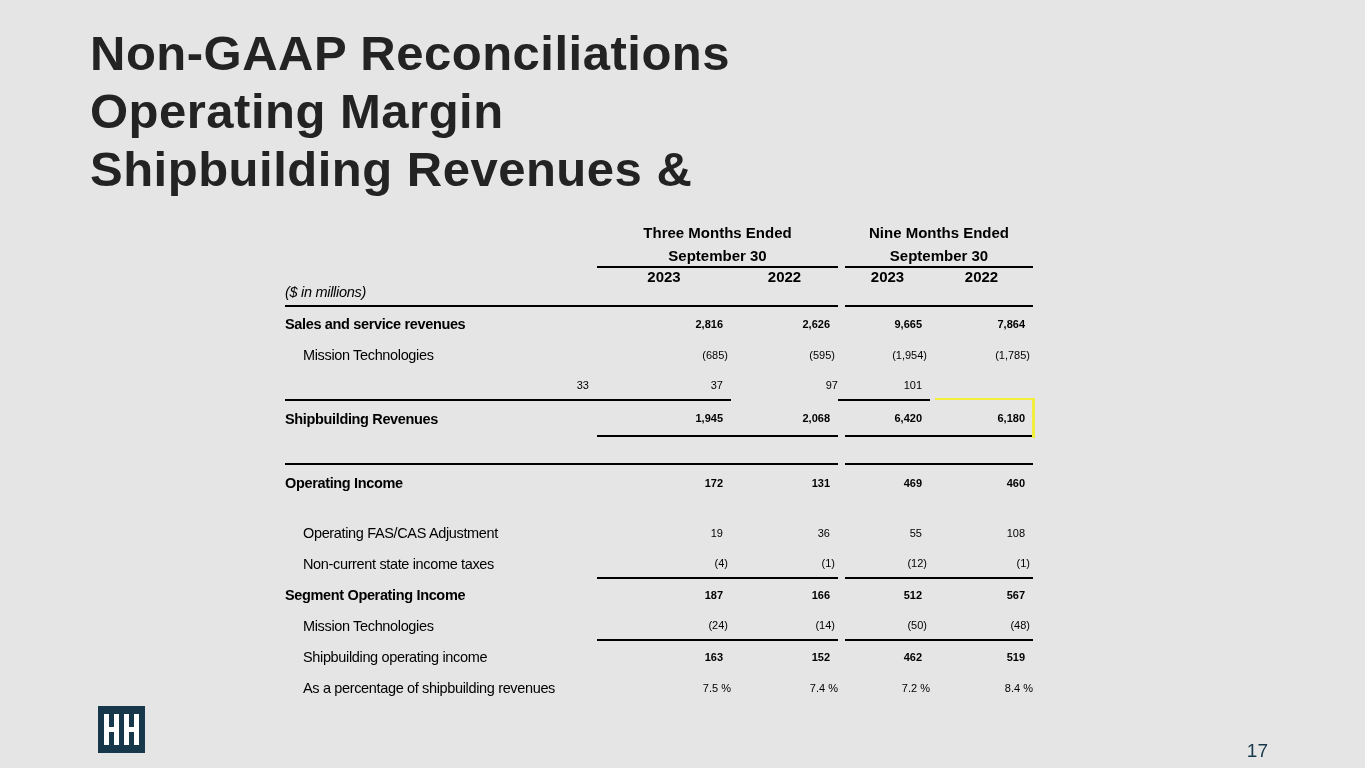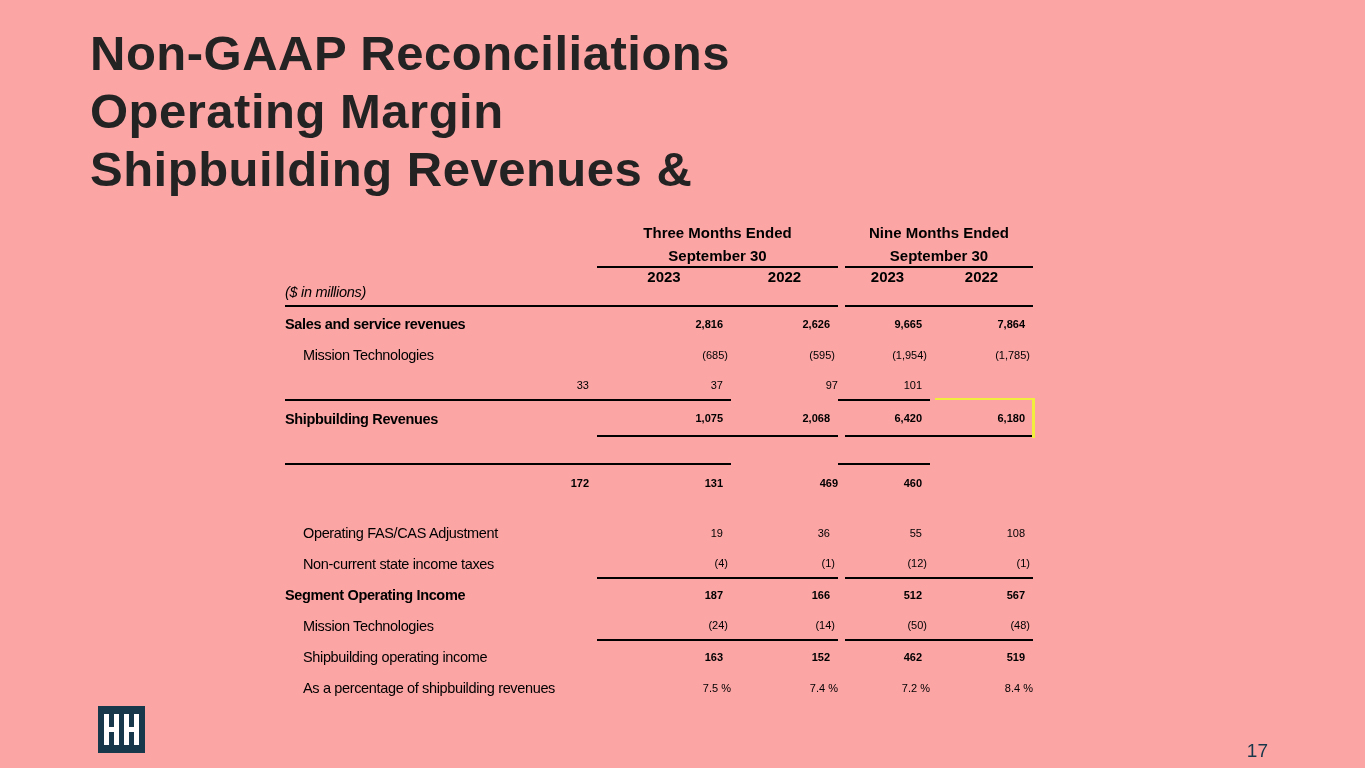--- a/index.html
+++ b/index.html
@@ -2,21 +2,21 @@
 <html style="--title-text: #232323; --rule: #000000; --highlight: #f2ee3e; --logo: #16384a; --page-number: #16384a;"><head>
 <meta charset="utf-8">
 <style>
   * { box-sizing: border-box; margin: 0; padding: 0; }
   html,body { background:#888; }
   body { font-family: "Liberation Sans", sans-serif; }
 
   .slide {
     position: relative;
     width: 1365px; height: 768px;
-    background: #fca5a5;
+    background: #e5e5e5;
     overflow: hidden;
     margin: 0 auto;
   }
 
   
   .title {
     position: absolute; left: 90px; top: 24px;
     font-size: 49px; line-height: 58px; font-weight: 700;
     letter-spacing: 0.5px;
     color: var(--title-text, #222222);
@@ -134,27 +134,28 @@
         </div>
         <div class="trow rule-below">
           <div class="cell val">33</div>
           <div class="cell val">37</div>
           <div class="cell gapcol"></div>
           <div class="cell val">97</div>
           <div class="cell val">101</div>
         </div>
         <div class="trow tall rule-below">
           <div class="cell label b">Shipbuilding Revenues</div>
-          <div class="cell val b">1,075</div>
+          <div class="cell val b">1,945</div>
           <div class="cell val b">2,068</div>
           <div class="cell gapcol"></div>
           <div class="cell val b">6,420</div>
           <div class="cell val b hl">6,180</div>
         </div>
         <div class="trow h38 mt26 rule-above">
+          <div class="cell label b">Operating Income</div>
           <div class="cell val b">172</div>
           <div class="cell val b">131</div>
           <div class="cell gapcol"></div>
           <div class="cell val b">469</div>
           <div class="cell val b">460</div>
         </div>
         <div class="trow mt16">
           <div class="cell label indent">Operating FAS/CAS Adjustment</div>
           <div class="cell val">19</div>
           <div class="cell val">36</div>

